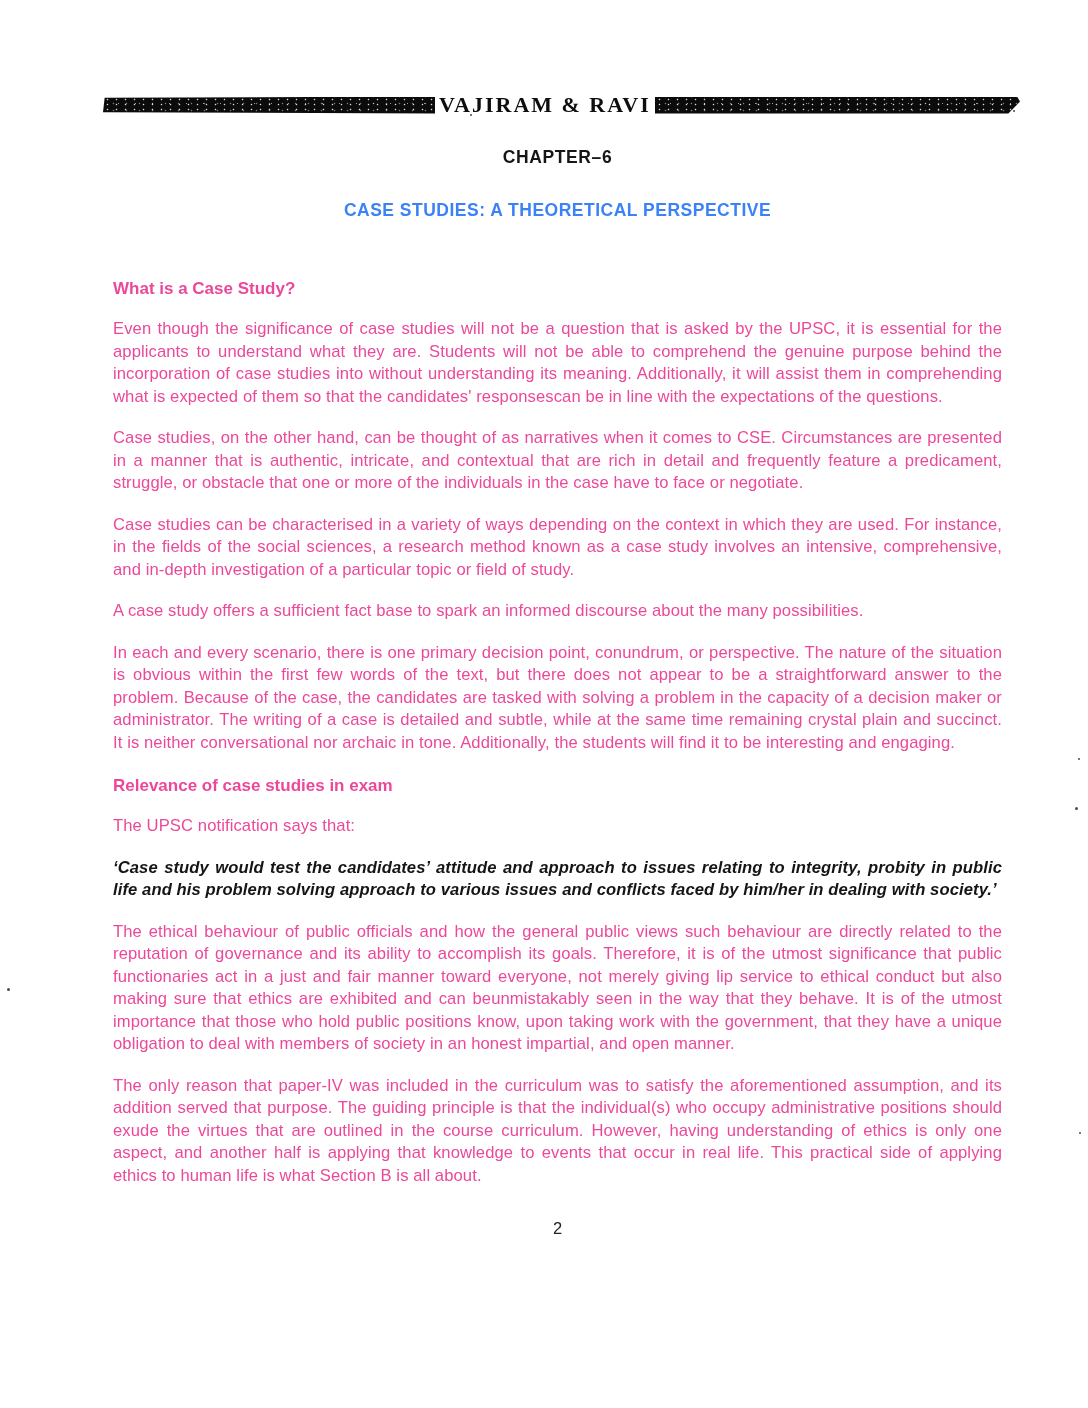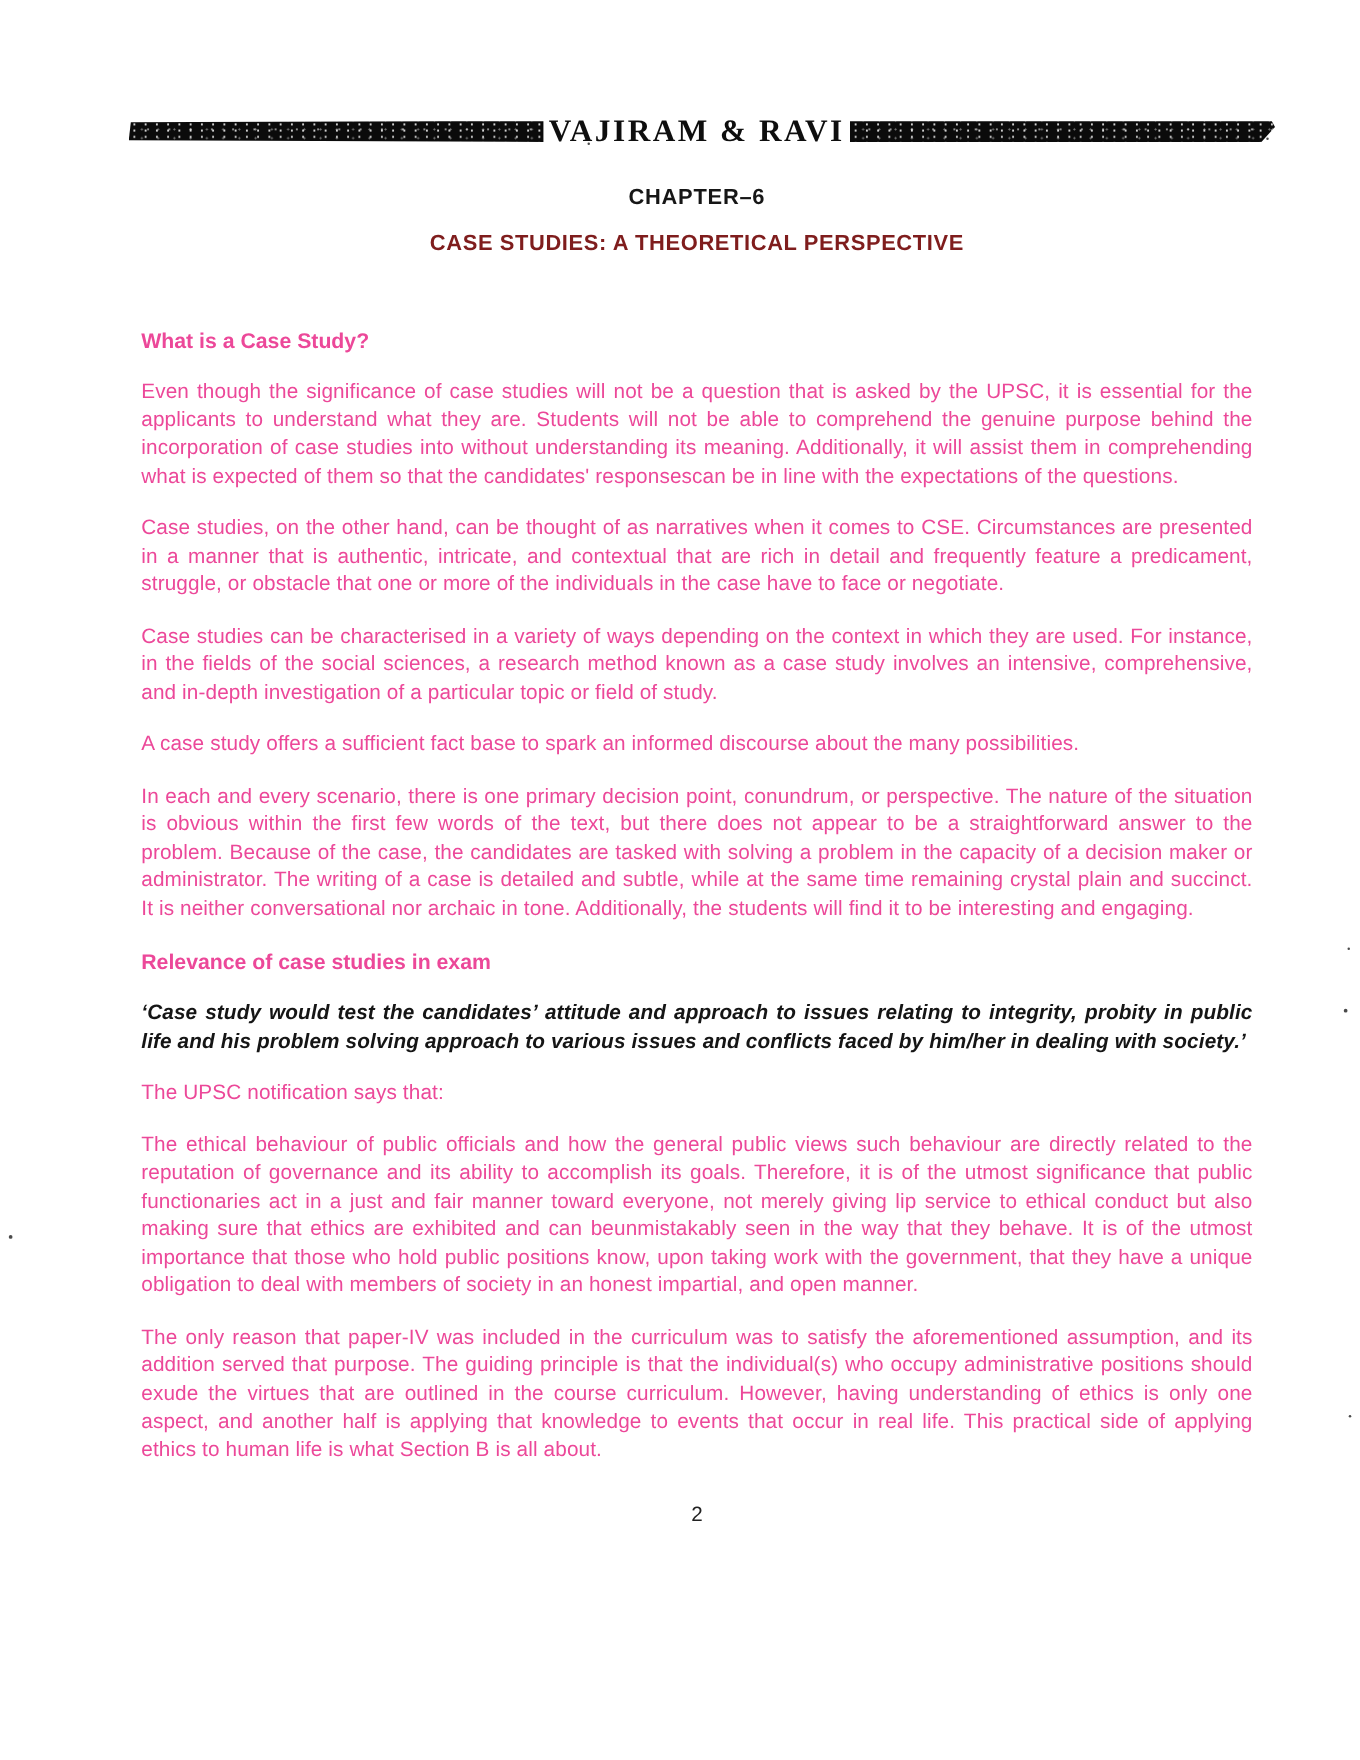--- a/index.html
+++ b/index.html
@@ -48,44 +48,44 @@
     clip-path: polygon(0.5% 8%, 100% 0, 100% 100%, 0 92%);
   }
   .bar-right {
     flex: 1 1 auto;
     clip-path: polygon(0 0, 99.2% 0, 100% 30%, 96.8% 100%, 0 100%);
   }
   .brand {
     flex: 0 0 auto;
     font-family: "Liberation Serif", serif;
     font-weight: bold;
-    font-size: 25px;
+    font-size: 22px;
     letter-spacing: 2px;
     color: #0e0e0e;
     padding: 0 4px;
     line-height: 1;
     white-space: nowrap;
   }
 
   
   .chapter-label {
     margin-top: 32px;
     text-align: center;
     font-weight: bold;
     font-size: 17.5px;
     letter-spacing: 0.6px;
     color: #161616;
   }
   .chapter-title {
-    margin: 16px 0 0 0;
+    margin: 32px 0 0 0;
     text-align: center;
     font-weight: bold;
     font-size: 17.5px;
     letter-spacing: 0.5px;
-    color: #7f1d1d;
+    color: #3b82f6;
   }
 
   
   .section-heading {
     margin: 0;
     font-weight: bold;
     font-size: 17px;
     color: #ec4899;
   }
   .h-what { margin-top: 58px; }
@@ -152,20 +152,20 @@
   <h1 class="chapter-title">CASE STUDIES: A THEORETICAL PERSPECTIVE</h1>
 
   <h2 class="section-heading h-what">What is a Case Study?</h2>
   <p class="body">Even though the significance of case studies will not be a question that is asked by the UPSC, it is essential for the applicants to understand what they are. Students will not be able to comprehend the genuine purpose behind the incorporation of case studies into without understanding its meaning. Additionally, it will assist them in comprehending what is expected of them so that the candidates' responsescan be in line with the expectations of the questions.</p>
   <p class="body">Case studies, on the other hand, can be thought of as narratives when it comes to CSE. Circumstances are presented in a manner that is authentic, intricate, and contextual that are rich in detail and frequently feature a predicament, struggle, or obstacle that one or more of the individuals in the case have to face or negotiate.</p>
   <p class="body">Case studies can be characterised in a variety of ways depending on the context in which they are used. For instance, in the fields of the social sciences, a research method known as a case study involves an intensive, comprehensive, and in-depth investigation of a particular topic or field of study.</p>
   <p class="body">A case study offers a sufficient fact base to spark an informed discourse about the many possibilities.</p>
   <p class="body">In each and every scenario, there is one primary decision point, conundrum, or perspective. The nature of the situation is obvious within the first few words of the text, but there does not appear to be a straightforward answer to the problem. Because of the case, the candidates are tasked with solving a problem in the capacity of a decision maker or administrator. The writing of a case is detailed and subtle, while at the same time remaining crystal plain and succinct. It is neither conversational nor archaic in tone. Additionally, the students will find it to be interesting and engaging.</p>
 
   <h2 class="section-heading h-relevance">Relevance of case studies in exam</h2>
+  <p class="body">The UPSC notification says that:</p>
   <p class="body quote">‘Case study would test the candidates’ attitude and approach to issues relating to integrity, probity in public life and his problem solving approach to various issues and conflicts faced by him/her in dealing with society.’</p>
-  <p class="body">The UPSC notification says that:</p>
   <p class="body">The ethical behaviour of public officials and how the general public views such behaviour are directly related to the reputation of governance and its ability to accomplish its goals. Therefore, it is of the utmost significance that public functionaries act in a just and fair manner toward everyone, not merely giving lip service to ethical conduct but also making sure that ethics are exhibited and can beunmistakably seen in the way that they behave. It is of the utmost importance that those who hold public positions know, upon taking work with the government, that they have a unique obligation to deal with members of society in an honest impartial, and open manner.</p>
   <p class="body">The only reason that paper-IV was included in the curriculum was to satisfy the aforementioned assumption, and its addition served that purpose. The guiding principle is that the individual(s) who occupy administrative positions should exude the virtues that are outlined in the course curriculum. However, having understanding of ethics is only one aspect, and another half is applying that knowledge to events that occur in real life. This practical side of applying ethics to human life is what Section B is all about.</p>
 
   <div class="pagenum">2</div>
 
 </div>
 
 </body></html>

